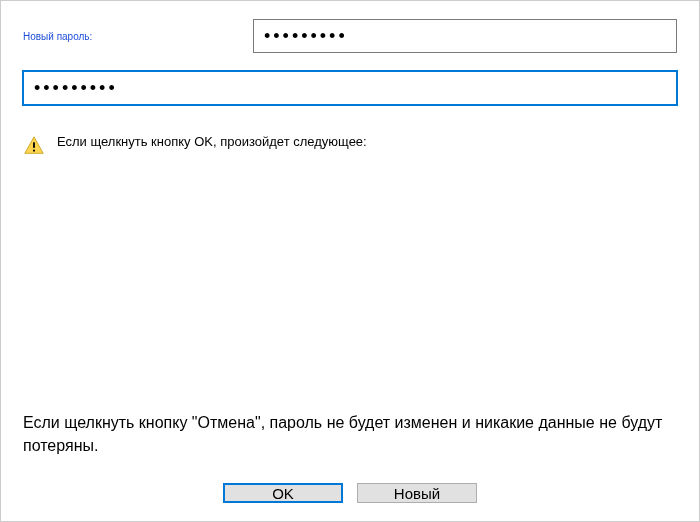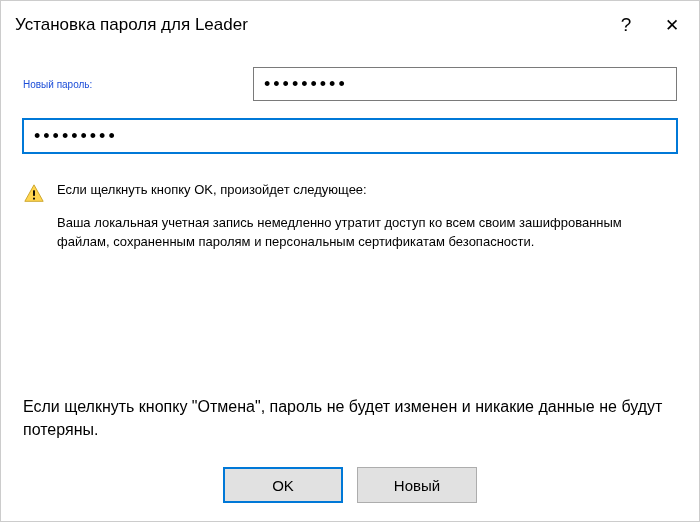--- a/index.html
+++ b/index.html
@@ -98,63 +98,57 @@
       padding-top: 20px;
     }
     .button-row {
       display: flex;
       justify-content: center;
       gap: 14px;
       padding: 16px 22px 18px 22px;
     }
     .btn {
       min-width: 120px;
-      height: 36px;
+      height: 20px;
       background: #e1e1e1;
       border: 1px solid #adadad;
       font-family: inherit;
       font-size: 15px;
       color: #000;
       cursor: default;
       padding: 0 18px;
     }
     .btn.primary {
       border: 2px solid #0078d7;
     }
   </style>
 </head>
 <body>
 
 <div class="dialog">
-  <div class="titlebar">
-    <div class="title">Установка пароля для Leader</div>
-    <div class="titlebar-btn help">?</div>
-    <div class="titlebar-btn close">✕</div>
-  </div>
 
   <div class="content">
     <div class="form-row">
       <div class="form-label">Новый пароль:</div>
       <input type="text" class="form-input" value="•••••••••" style="">
     </div>
     <div class="form-row">
       <input type="text" class="form-input focused" value="•••••••••" style="">
     </div>
 
     <div class="warning-section">
       <div class="warning-icon">
         <svg viewBox="0 0 24 24" width="22" height="22">
           <path d="M12 2 L22 20 L2 20 Z" fill="#ffd54f" stroke="#c9a227" stroke-width="1"></path>
           <rect x="11" y="8" width="2" height="6" fill="#000"></rect>
           <rect x="11" y="16" width="2" height="2" fill="#000"></rect>
         </svg>
       </div>
       <div class="warning-text">
         <div class="warning-heading">Если щелкнуть кнопку OK, произойдет следующее:</div>
-        <div>Ваша локальная учетная запись немедленно утратит доступ ко всем своим зашифрованным файлам, сохраненным паролям и персональным сертификатам безопасности.</div>
       </div>
     </div>
 
     <div class="cancel-note">Если щелкнуть кнопку "Отмена", пароль не будет изменен и никакие данные не будут потеряны.</div>
   </div>
 
   <div class="button-row">
     <button class="btn primary">OK</button>
     <button class="btn">Новый</button>
   </div>

